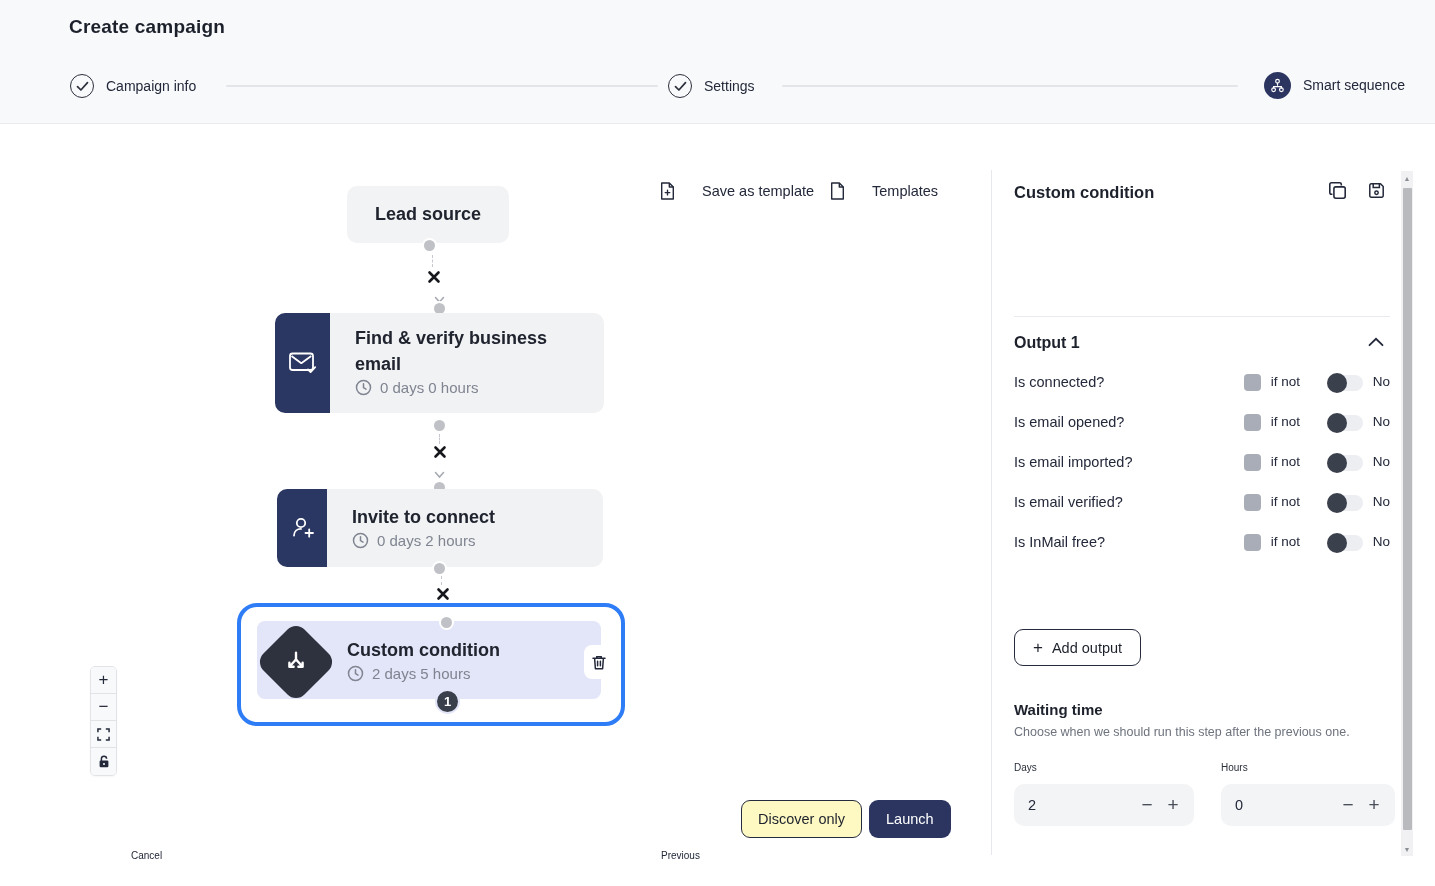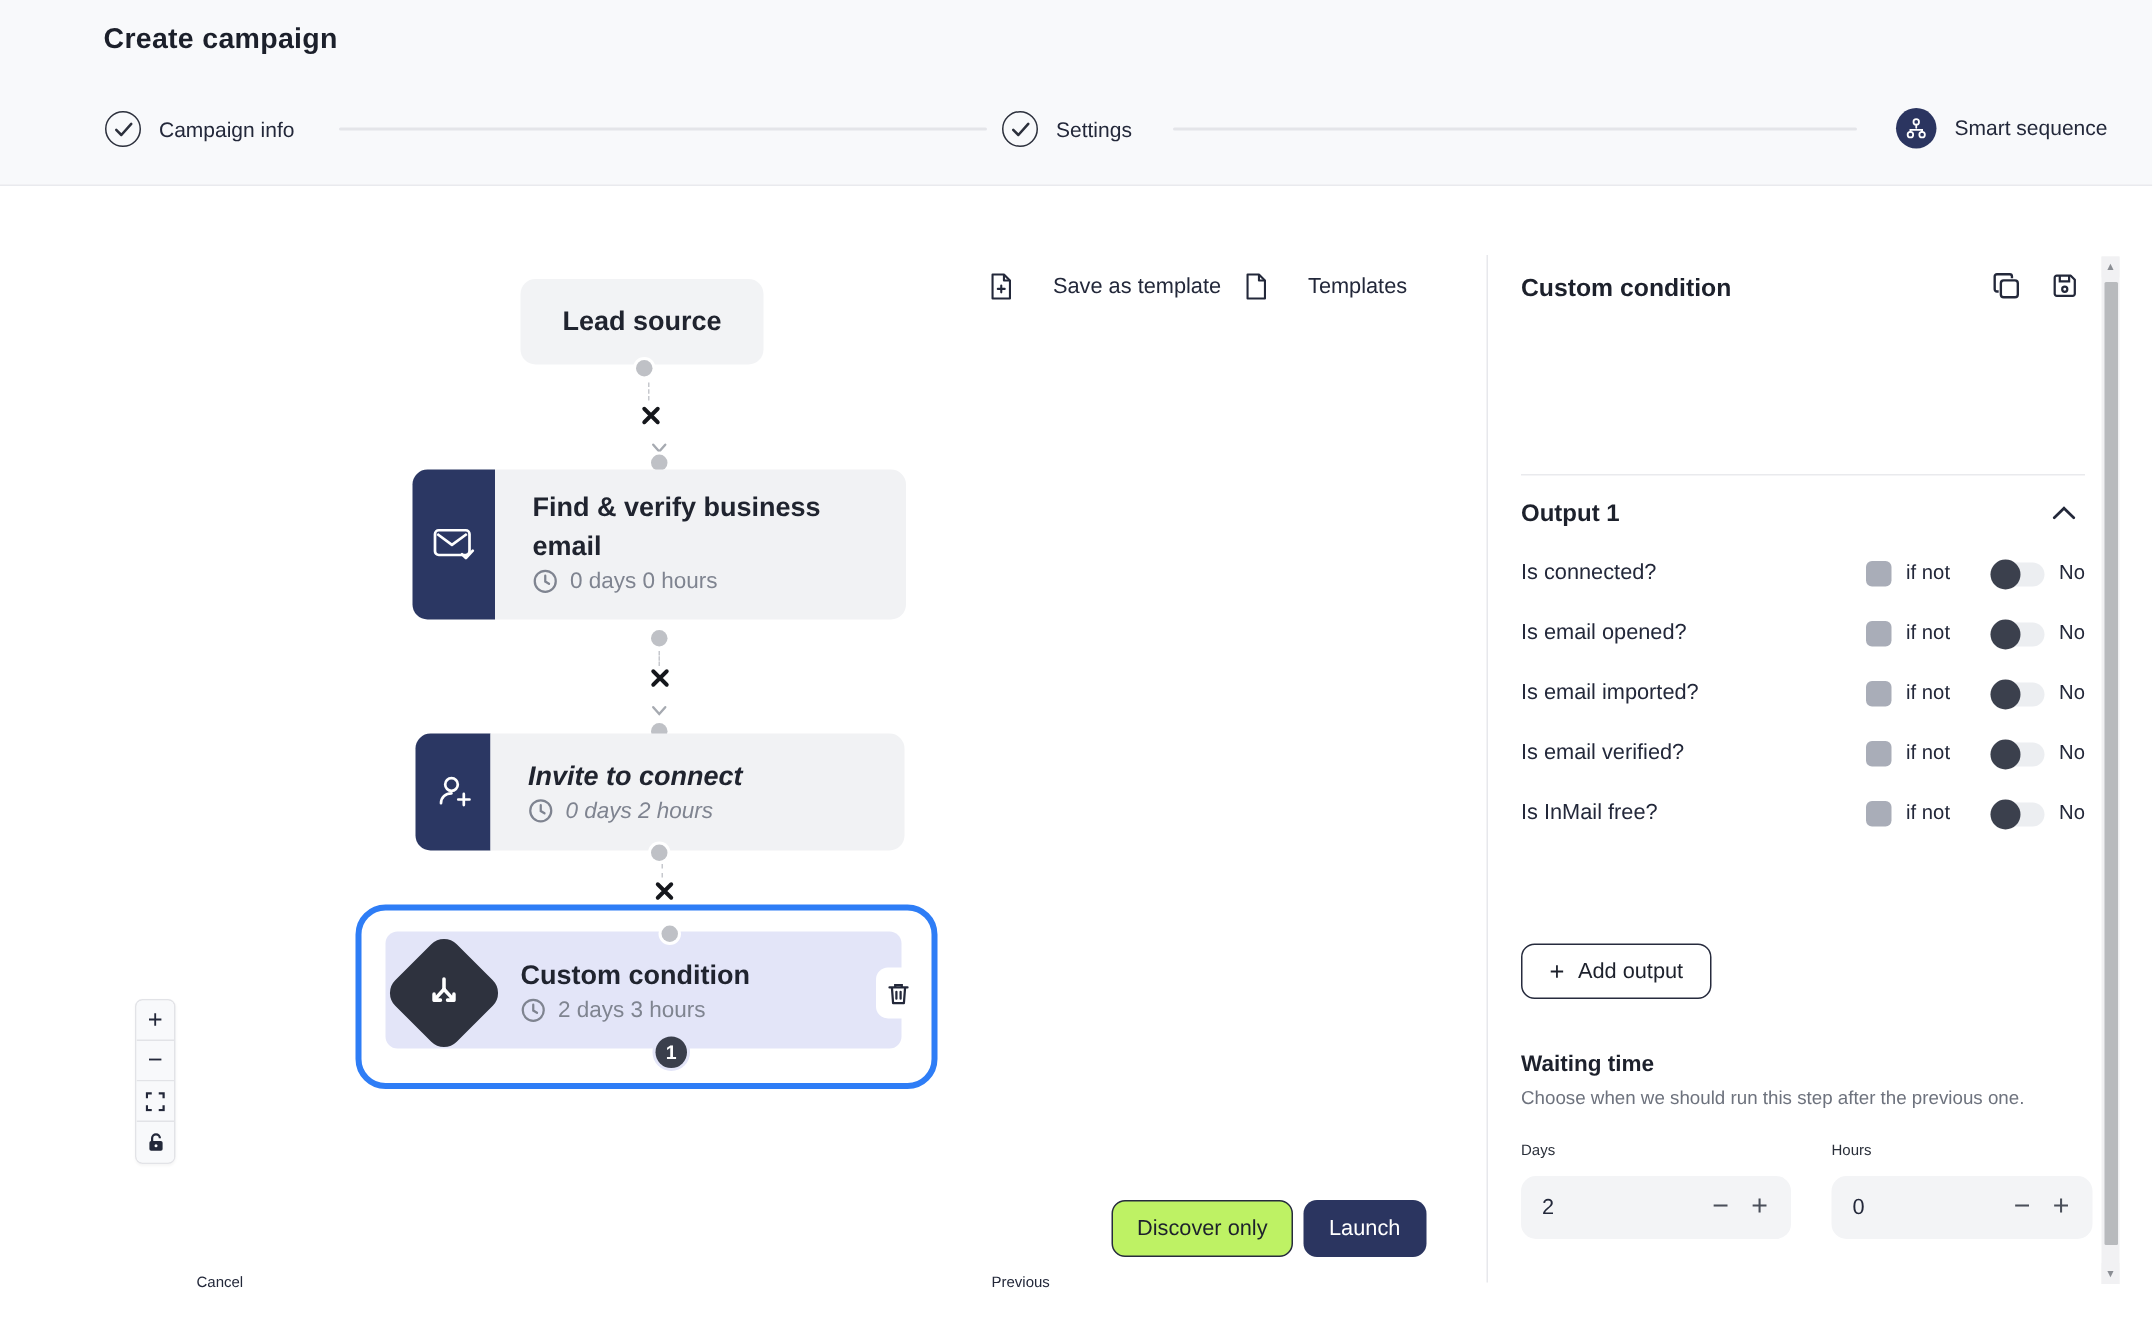--- a/index.html
+++ b/index.html
@@ -74,21 +74,21 @@
   .step-glyph { font-size:19px; color:#4a4f5a; cursor:pointer; width:26px; text-align:center; user-select:none; }
 
   
   .sb-track { width:12px; background:#f1f1f3; }
   .sb-thumb { position:absolute; left:1.5px; width:9px; background:#b8babd; border-radius:1px; cursor:pointer; }
   .sb-arrow { position:absolute; left:0; width:12px; height:14px; display:flex; align-items:center; justify-content:center;
     font-size:7px; color:#8b8e94; cursor:pointer; background:#f1f1f3; }
 
   
   .link-btn { font-size:10px; color:#23283a; cursor:pointer;margin-top:40px; }
-  .btn-outline { height:38px; padding:0 16px; border:1.6px solid #262b3d; border-radius:9px; background:#bef264;
+  .btn-outline { height:38px; padding:0 16px; border:1.6px solid #262b3d; border-radius:9px; background:#fef9c3;
     font-size:14.5px; font-weight:500; color:#1d212c; display:inline-flex; align-items:center; cursor:pointer; }
   .btn-primary { height:38px; padding:0 17px; border:none; border-radius:9px; background:#2b3560;
     font-size:14.5px; font-weight:500; color:#fff; display:inline-flex; align-items:center; cursor:pointer; }
 </style>
 </head>
 <body>
 
 <div class="screen">
 
   <div class="abs header"></div>
@@ -193,21 +193,21 @@
         <path d="M2.5 2.5l9 9 M11.5 2.5l-9 9" stroke="#15171c" stroke-width="2.6" stroke-linecap="round"></path>
       </svg>
   </div>
   <div class="abs" style="left:434px; top:465px;">
     <svg width="11" height="8" viewBox="0 0 11 8" fill="none">
         <path d="M1.5 1.5l4 4.5 4-4.5" stroke="#a6aab1" stroke-width="1.6" stroke-linecap="round"></path>
       </svg>
   </div>
   <div class="abs dot" style="left:434px; top:482px;"></div>
 
-  <div class="abs node" style="left:277px; top:489px; width:326px; height:78px;font-style:italic;">
+  <div class="abs node" style="left:277px; top:489px; width:326px; height:78px;">
     <div class="node-icon" style="width:50px;">
       <svg width="28" height="28" viewBox="0 0 28 28" fill="none" stroke="#fff" stroke-width="1.8">
         <circle cx="13" cy="9" r="4.2"></circle>
         <path d="M6 21.5c0-4.2 3.1-6.6 7-6.6" stroke-linecap="round"></path>
         <path d="M17.5 19h7.5 M21.2 15.3v7.4" stroke-linecap="round"></path>
       </svg>
     </div>
     <div class="node-body">
       <div class="abs node-title" style="left:25px; top:15px;">Invite to connect</div>
       <div class="abs delay-row" style="left:25px; top:43px;">
@@ -246,21 +246,21 @@
     </svg>
   </div>
   <div class="abs node-title" style="left:347px; top:637px;">Custom condition</div>
   <div class="abs delay-row" style="left:347px; top:665px;">
     <span class="icon-btn">
       <svg width="17" height="17" viewBox="0 0 17 17" fill="none" stroke="#7f8490" stroke-width="1.5">
           <circle cx="8.5" cy="8.5" r="7"></circle>
           <path d="M8.5 4.8V8.7L11 10.2" stroke-linecap="round"></path>
         </svg>
     </span>
-    <span>2 days 3 hours</span>
+    <span>2 days 5 hours</span>
   </div>
   <div class="abs trash-pill" style="left:584px; top:645px;">
     <svg width="16" height="17" viewBox="0 0 16 17" fill="none" stroke="#23283a" stroke-width="1.5">
       <path d="M2 4.3h12" stroke-linecap="round"></path>
       <path d="M5.8 4.3V2.8h4.4v1.5"></path>
       <path d="M3.6 4.3l.8 10.4h7.2l.8-10.4" stroke-linejoin="round"></path>
       <path d="M6.6 7.2v4.6 M9.4 7.2v4.6" stroke-linecap="round"></path>
     </svg>
   </div>
   <div class="abs badge" style="left:437px; top:691px;">1</div>

